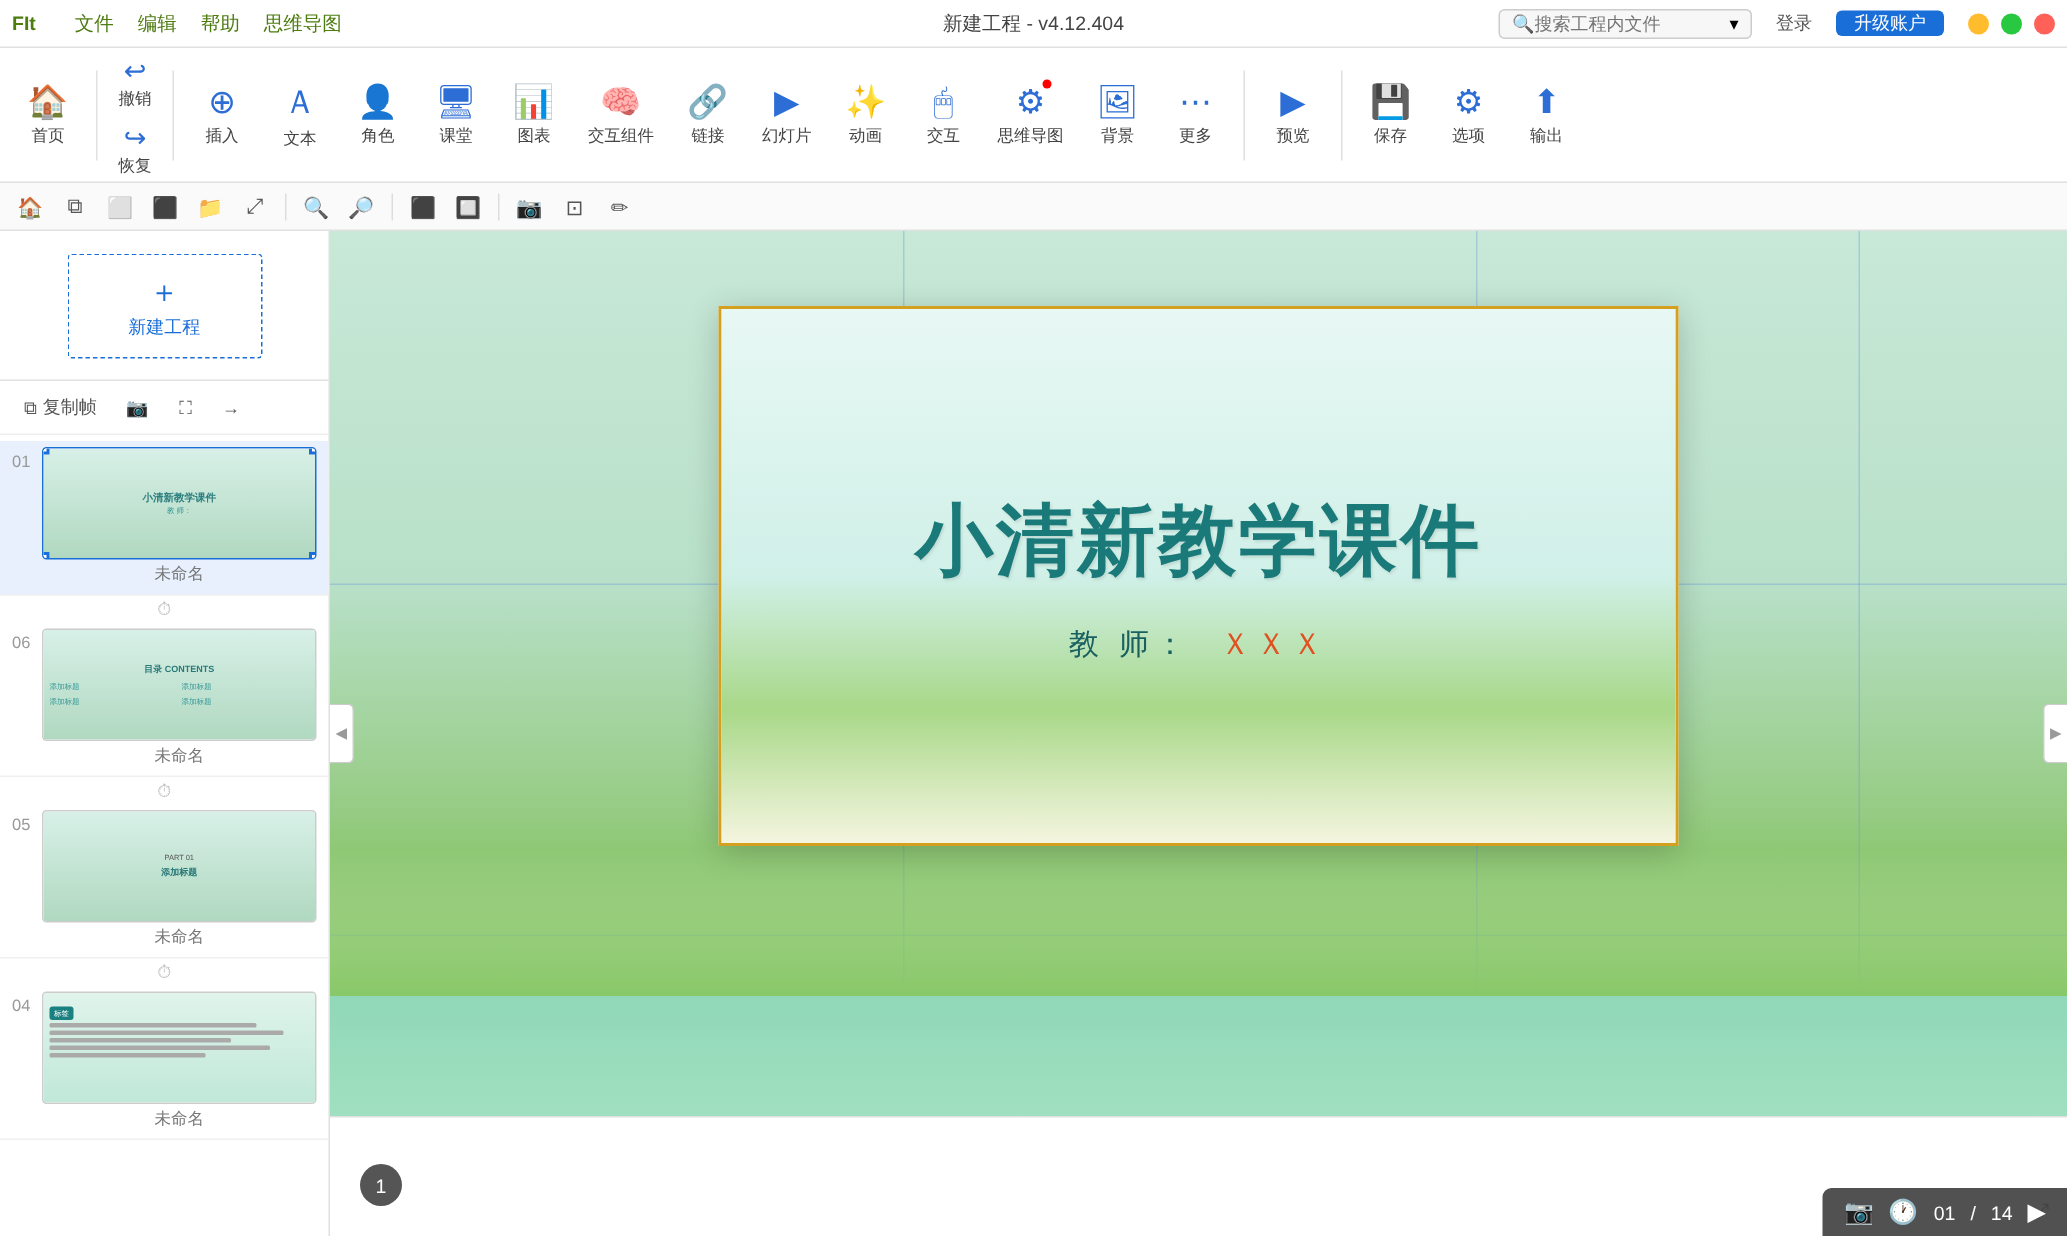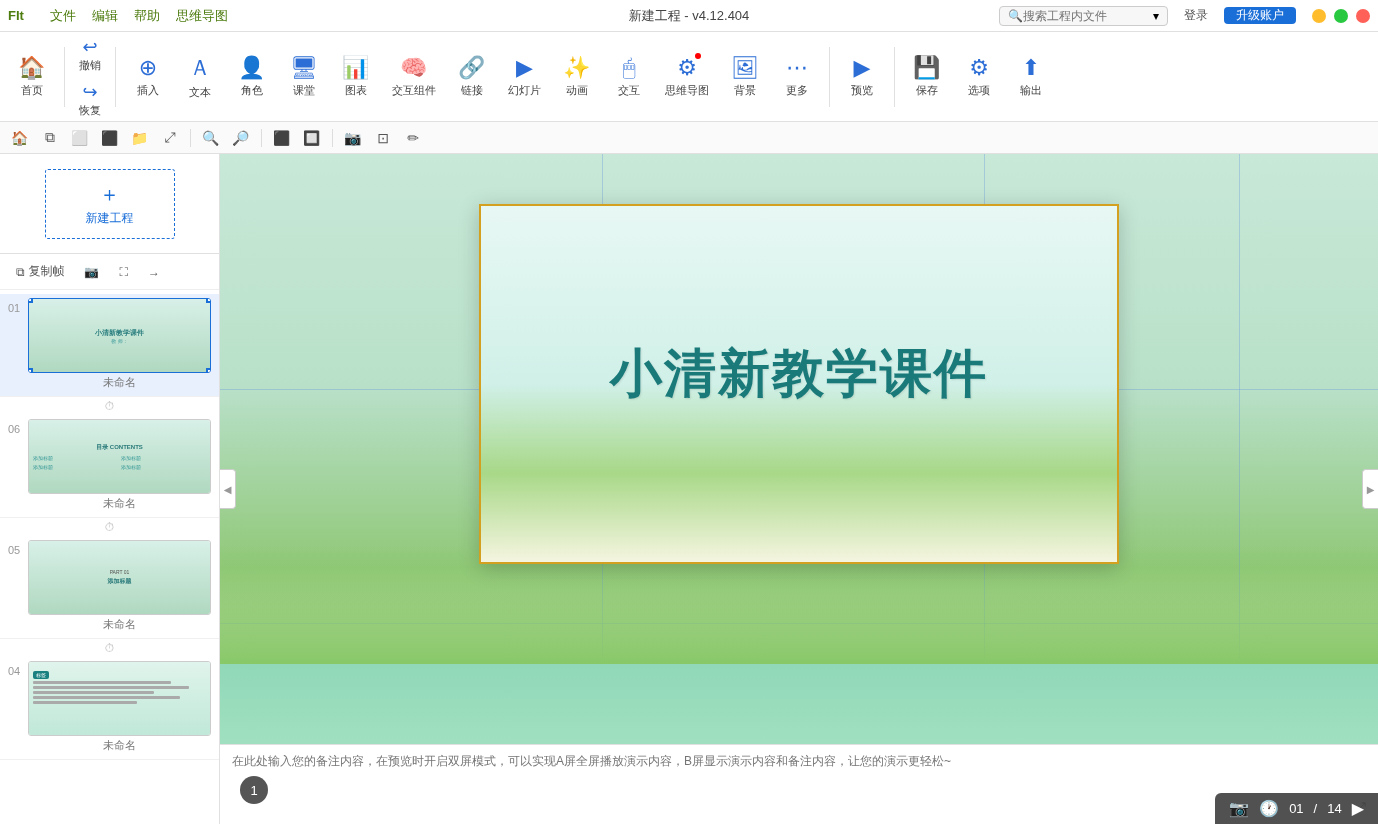--- a/index.html
+++ b/index.html
@@ -643,33 +643,36 @@
       <div class="grid-line-h" style="top:70%"></div>
     </div>
 
     <div class="canvas-deco"></div>
     <div class="canvas-water"></div>
 
     <div class="slide-canvas">
       <div class="slide-inner-bg"></div>
 
       <div class="slide-title">小清新教学课件</div>
+      <div class="slide-subtitle">
+        <span>教 师：</span>
+        <span class="xxx">ＸＸＸ</span>
+      </div>
     </div>
 
     <div class="page-badge">1</div>
 
     <div class="playback-bar">
       <span class="play-btn">📷</span>
       <span class="play-btn">🕐</span>
       <span>01</span>
       <span>/</span>
       <span>14</span>
       <span class="play-btn">▶</span>
     </div>
 
     <div id="notes-area" style="position:absolute;bottom:0;left:0;right:0;">
-      <textarea placeholder="在此处输入您的备注内容，在预览时开启双屏模式，可以实现A屏全屏播放演示内容，B屏显示演示内容和备注内容，让您的演示更轻松~" style=""></textarea>
       <span class="notes-expand">⤢</span>
     </div>
 
   </div>
 
 </div>
 
 </body></html>

